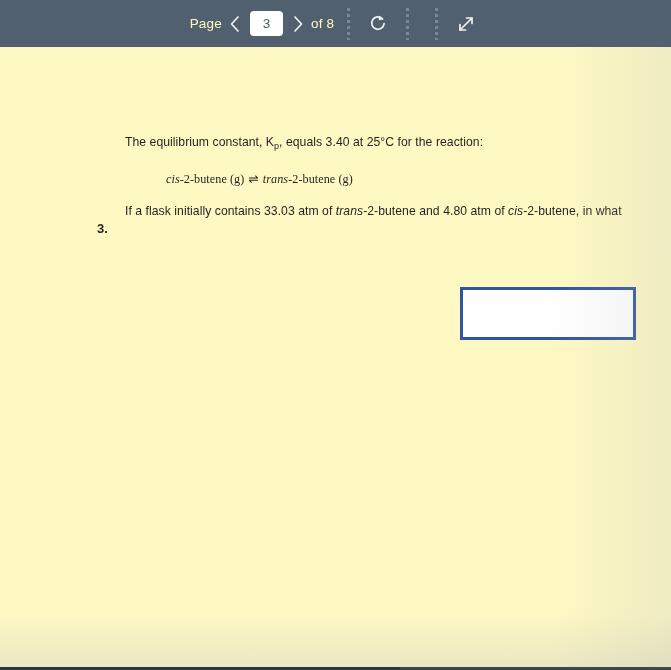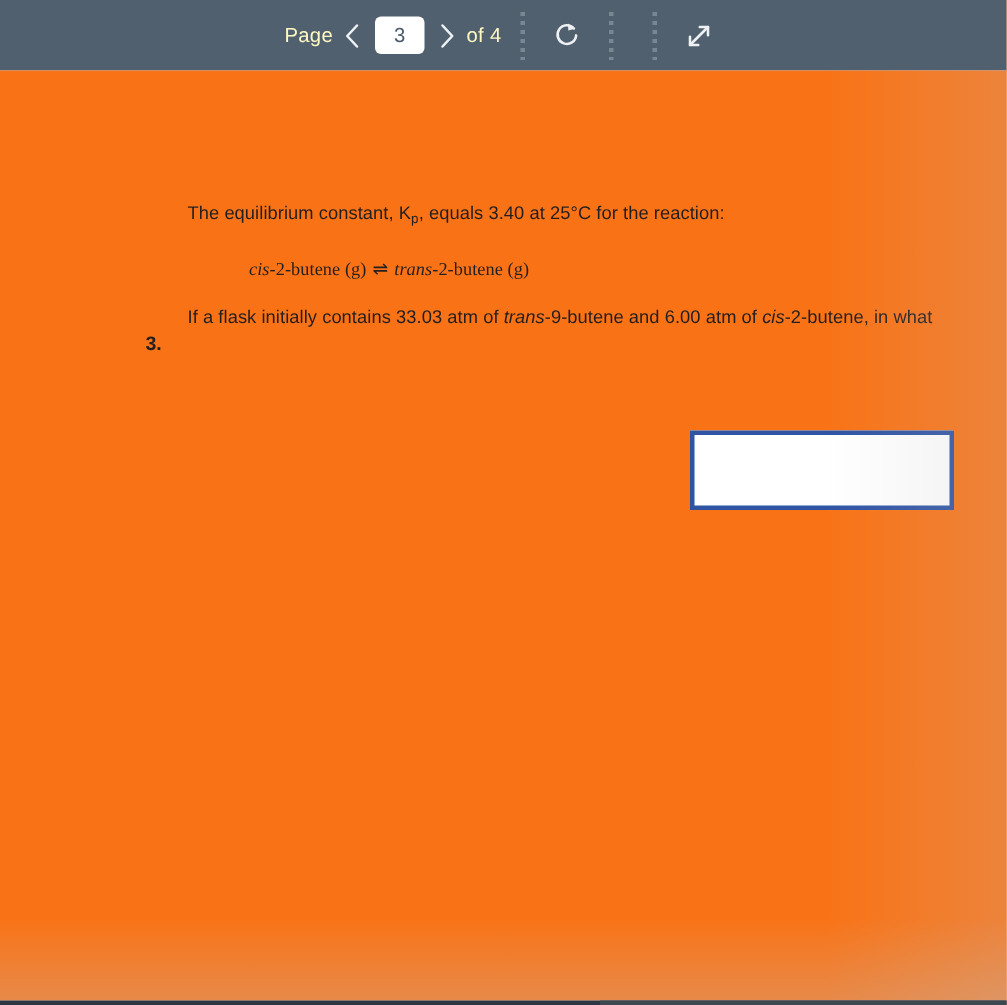--- a/index.html
+++ b/index.html
@@ -91,21 +91,21 @@
     cursor: pointer;
   }
 
   
   #document-page {
     position: absolute;
     top: 47px;
     left: 0;
     width: 671px;
     height: 620px;
-    background: #f97316;
+    background: #fef9c3;
   }
   #page-shadow-bottom {
     position: absolute;
     left: 0;
     bottom: 0;
     width: 671px;
     height: 55px;
     background: linear-gradient(to bottom, rgba(255,255,255,0) 0%, rgba(190,190,192,0.30) 100%);
     pointer-events: none;
   }
@@ -220,21 +220,21 @@
     <input id="page-number-input" type="text" value="3" style="">
 
     <button class="tb-btn chev">
       <span class="tb-icon-inner">
         <svg width="14" height="20" viewBox="0 0 14 20" fill="none" stroke="#eef1f3" stroke-width="1.7" stroke-linecap="round" stroke-linejoin="round">
           <polyline points="4,3 10.5,10 4,17"></polyline>
         </svg>
       </span>
     </button>
 
-    <span class="tb-label">of 4</span>
+    <span class="tb-label">of 8</span>
   </div>
 
   <div class="divider"></div>
 
   <div class="tb-icon">
     <span>
       <svg width="20" height="21" viewBox="0 0 20 21" fill="none" stroke="#eef1f3" stroke-width="1.7" stroke-linecap="round" stroke-linejoin="round">
         <path d="M14.6 6.0 A6.2 6.2 0 1 0 16.1 10.6"></path>
         <polyline points="10.6,2.6 15.2,6.1 10.9,7.4" fill="#eef1f3" stroke="none"></polyline>
       </svg>
@@ -267,21 +267,21 @@
     </div>
 
     <div id="reaction-line" class="doc-text">
       <span class="ital">cis</span><span>-2-butene (g)</span><span class="eqarrow">⇌</span><span class="ital">trans</span><span>-2-butene (g)</span>
     </div>
 
     <div id="question-number">3.</div>
 
     <div id="question-body" class="doc-text">
       <div class="qline">
-        <span>If a flask initially contains 33.03 atm of </span><span class="ital">trans</span><span>-9-butene and 6.00 atm of </span><span class="ital">cis</span><span>-2-butene, in what</span>
+        <span>If a flask initially contains 33.03 atm of </span><span class="ital">trans</span><span>-2-butene and 4.80 atm of </span><span class="ital">cis</span><span>-2-butene, in what</span>
       </div>
     </div>
 
     <input id="answer-box" type="text" value="" style="">
 
   </div>
 
   <div id="page-shadow-right"></div>
   <div id="page-shadow-bottom"></div>
 </div>

